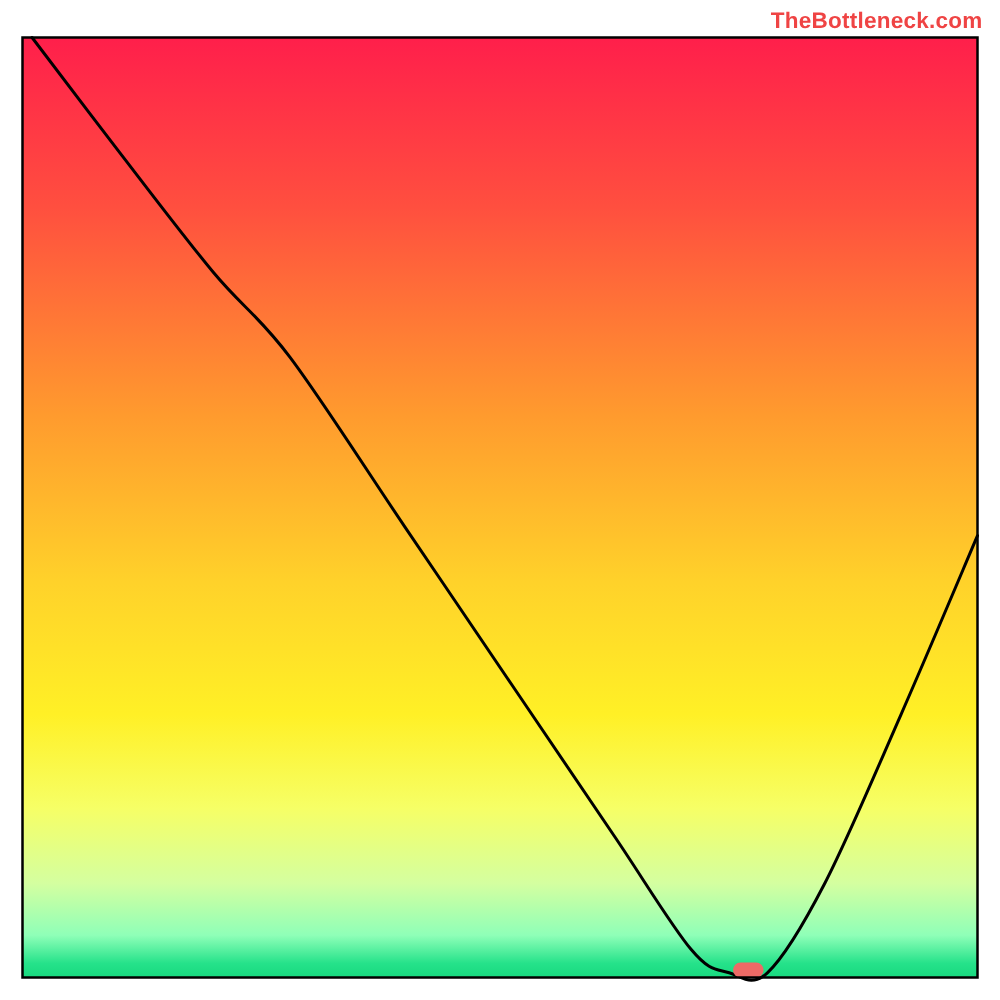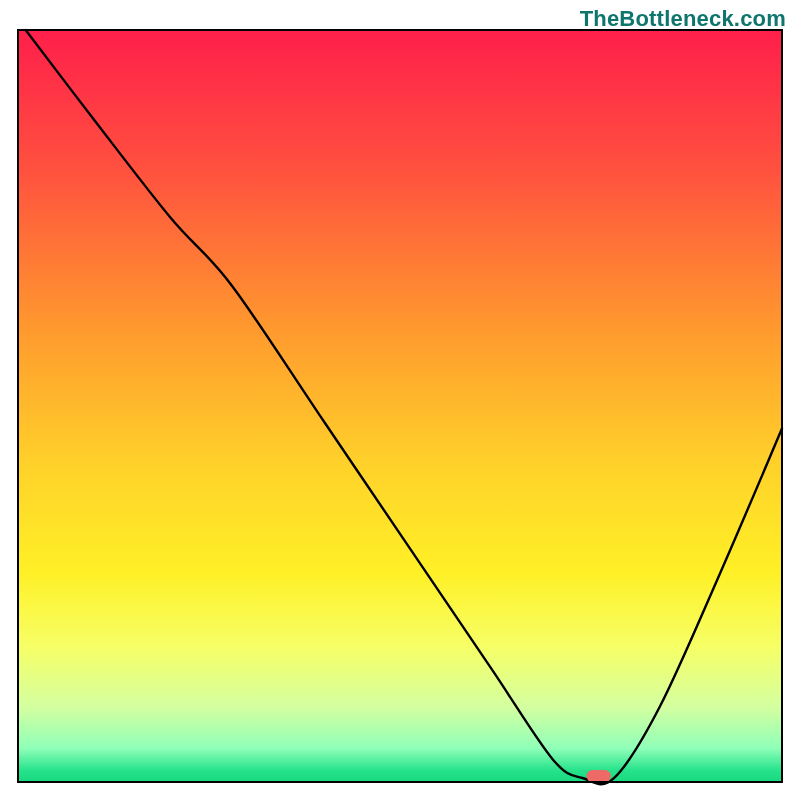--- a/index.html
+++ b/index.html
@@ -13,23 +13,23 @@
   }
   .chart-wrap {
     position: relative;
     width: 800px;
     height: 800px;
   }
   .watermark {
     position: absolute;
     top: 6px;
     right: 14px;
-    font-size: 22px;
+    font-size: 18px;
     font-weight: 600;
-    color: #0f766e;
+    color: #ef4444;
     letter-spacing: 0.2px;
     user-select: none;
   }
   svg.plot {
     position: absolute;
     left: 0;
     top: 0;
   }
 </style>
 </head>

